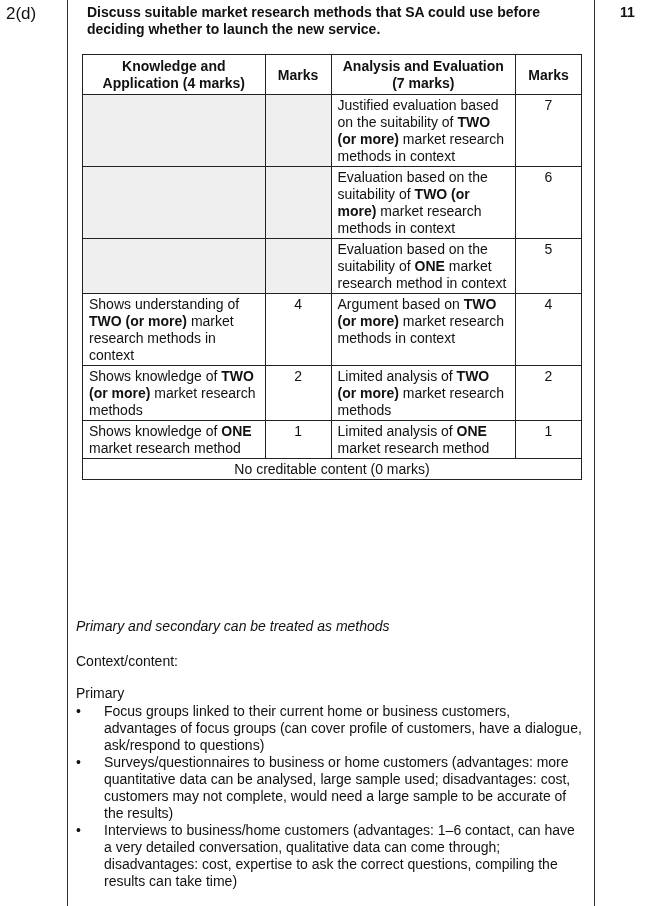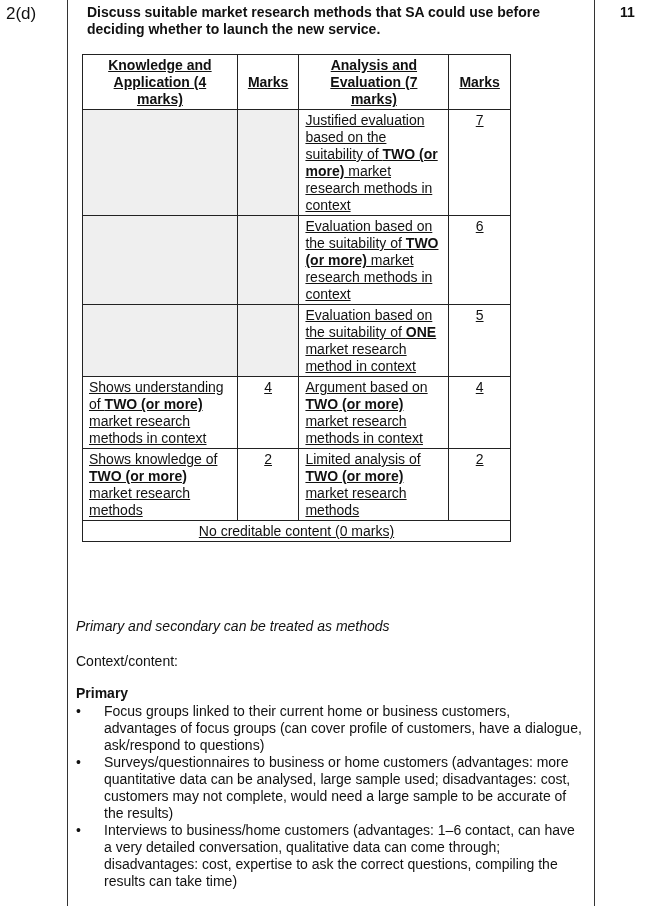--- a/index.html
+++ b/index.html
@@ -2,30 +2,30 @@
 <html><head>
 <meta charset="utf-8">
 <style>
   html, body { margin:0; padding:0; background:#ffffff; }
   body { width:652px; height:906px; position:relative; overflow:hidden;
          font-family:"Liberation Sans", sans-serif; color:#111; font-size:14px; }
   .vline { position:absolute; top:0; bottom:0; width:1px; background:#333; }
   #qnum { position:absolute; left:6px; top:4px; font-size:17px; }
   #marks-total { position:absolute; left:620px; top:4px; font-size:14px; font-weight:bold; }
   #question { position:absolute; left:76px; top:4px; width:500px; font-weight:bold; font-size:14px; line-height:17px;margin-left:11px; }
-  table.grid { position:absolute; left:82px; top:54px; border-collapse:collapse; width:429px; font-size:14px; line-height:17px;text-decoration:underline; }
+  table.grid { position:absolute; left:82px; top:54px; border-collapse:collapse; width:500px; font-size:14px; line-height:17px; }
   table.grid th, table.grid td { border:1px solid #222; padding:2px 6px 1px 6px; vertical-align:top; }
   table.grid th { font-weight:bold; text-align:center; vertical-align:middle; height:36px; }
   td.num { text-align:center; vertical-align:middle; }
   td.grey { background:#efefef; }
   td.full { text-align:center; padding:2px 6px;margin-top:44px; }
   .c1 { width:170px; } .c2 { width:53px; } .c3 { width:172px; } .c4 { width:53px; }
   #note { position:absolute; left:76px; top:618px; font-style:italic; }
   #ctx { position:absolute; left:76px; top:653px; }
-  #primary { position:absolute; left:76px; top:685px; font-weight:bold; }
+  #primary { position:absolute; left:76px; top:685px; font-weight:normal; }
   ul.bul { position:absolute; left:76px; top:703px; width:510px; margin:0; padding:0; list-style:none; line-height:17px; }
   ul.bul li { position:relative; padding-left:28px; }
   ul.bul li .dot { position:absolute; left:0; top:0; }
 </style>
 </head>
 <body>
 
 <div class="vline" style="left:67px;"></div>
 <div class="vline" style="left:594px;"></div>
 
@@ -66,20 +66,26 @@
         <td class="num">4</td>
         <td><span>Argument based on </span><b>TWO (or more)</b><span> market research methods in context</span></td>
         <td class="num">4</td>
       </tr>
       <tr>
         <td><span>Shows knowledge of </span><b>TWO (or more)</b><span> market research methods</span></td>
         <td class="num">2</td>
         <td><span>Limited analysis of </span><b>TWO (or more)</b><span> market research methods</span></td>
         <td class="num">2</td>
       </tr>
+      <tr>
+        <td><span>Shows knowledge of </span><b>ONE</b><span> market research method</span></td>
+        <td class="num">1</td>
+        <td><span>Limited analysis of </span><b>ONE</b><span> market research method</span></td>
+        <td class="num">1</td>
+      </tr>
     </tbody>
   <tfoot>
     <tr>
       <td colspan="4" class="full">No creditable content (0 marks)</td>
     </tr>
   </tfoot>
 </table>
 
 <div id="note">Primary and secondary can be treated as methods</div>
 <div id="ctx">Context/content:</div>

